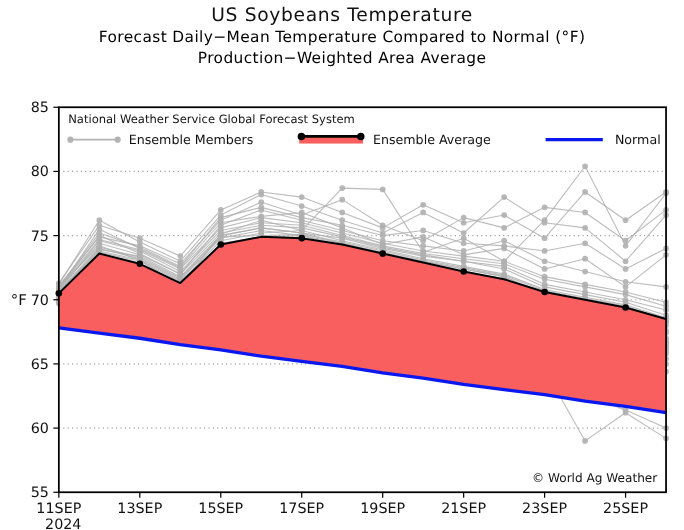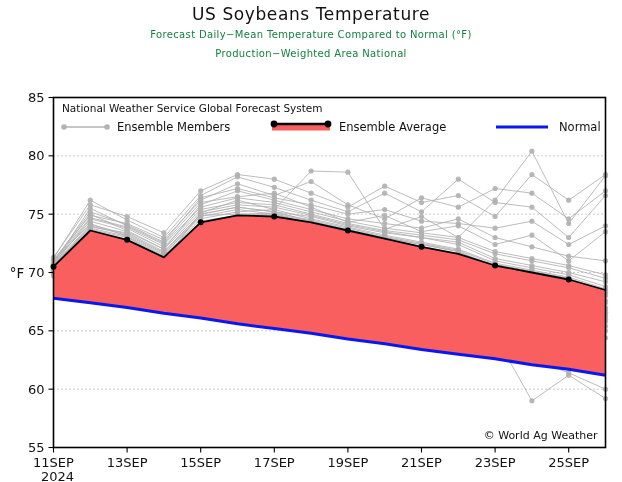--- a/index.html
+++ b/index.html
@@ -28,24 +28,24 @@
     text-align: center;
     padding-top: 4px;
   }
   .title-main {
     font-size: 17px;
     letter-spacing: 0.6px;
     line-height: 21px;
     color: #111;
   }
   .title-sub {
-    font-size: 10px;
+    font-size: 14px;
     letter-spacing: 0.35px;
     line-height: 19px;
-    color: #15803d;
+    color: #000000;
   }
   svg {
     position: absolute;
     top: 0;
     left: 0;
     display: block;
   }
   text {
     font-family: "DejaVu Sans", "Liberation Sans", sans-serif;
     fill: #111;
@@ -67,21 +67,21 @@
   }
 </style>
 </head>
 <body>
 
 <div id="chart-root">
 
   <div class="title-block">
     <div class="title-main">US Soybeans Temperature</div>
     <div class="title-sub">Forecast Daily−Mean Temperature Compared to Normal (°F)</div>
-    <div class="title-sub">Production−Weighted Area National</div>
+    <div class="title-sub">Production−Weighted Area Average</div>
   </div>
 
   <svg id="plot" width="622" height="482">
     <g id="grid-layer">
         <line x1="53.5" y1="389.1666666666667" x2="605.5" y2="389.1666666666667" stroke="#9a9a9a" stroke-width="1" stroke-dasharray="1 3"></line>
         <line x1="53.5" y1="330.83333333333337" x2="605.5" y2="330.83333333333337" stroke="#9a9a9a" stroke-width="1" stroke-dasharray="1 3"></line>
         <line x1="53.5" y1="272.5" x2="605.5" y2="272.5" stroke="#9a9a9a" stroke-width="1" stroke-dasharray="1 3"></line>
         <line x1="53.5" y1="214.16666666666669" x2="605.5" y2="214.16666666666669" stroke="#9a9a9a" stroke-width="1" stroke-dasharray="1 3"></line>
         <line x1="53.5" y1="155.83333333333331" x2="605.5" y2="155.83333333333331" stroke="#9a9a9a" stroke-width="1" stroke-dasharray="1 3"></line>
       </g>

